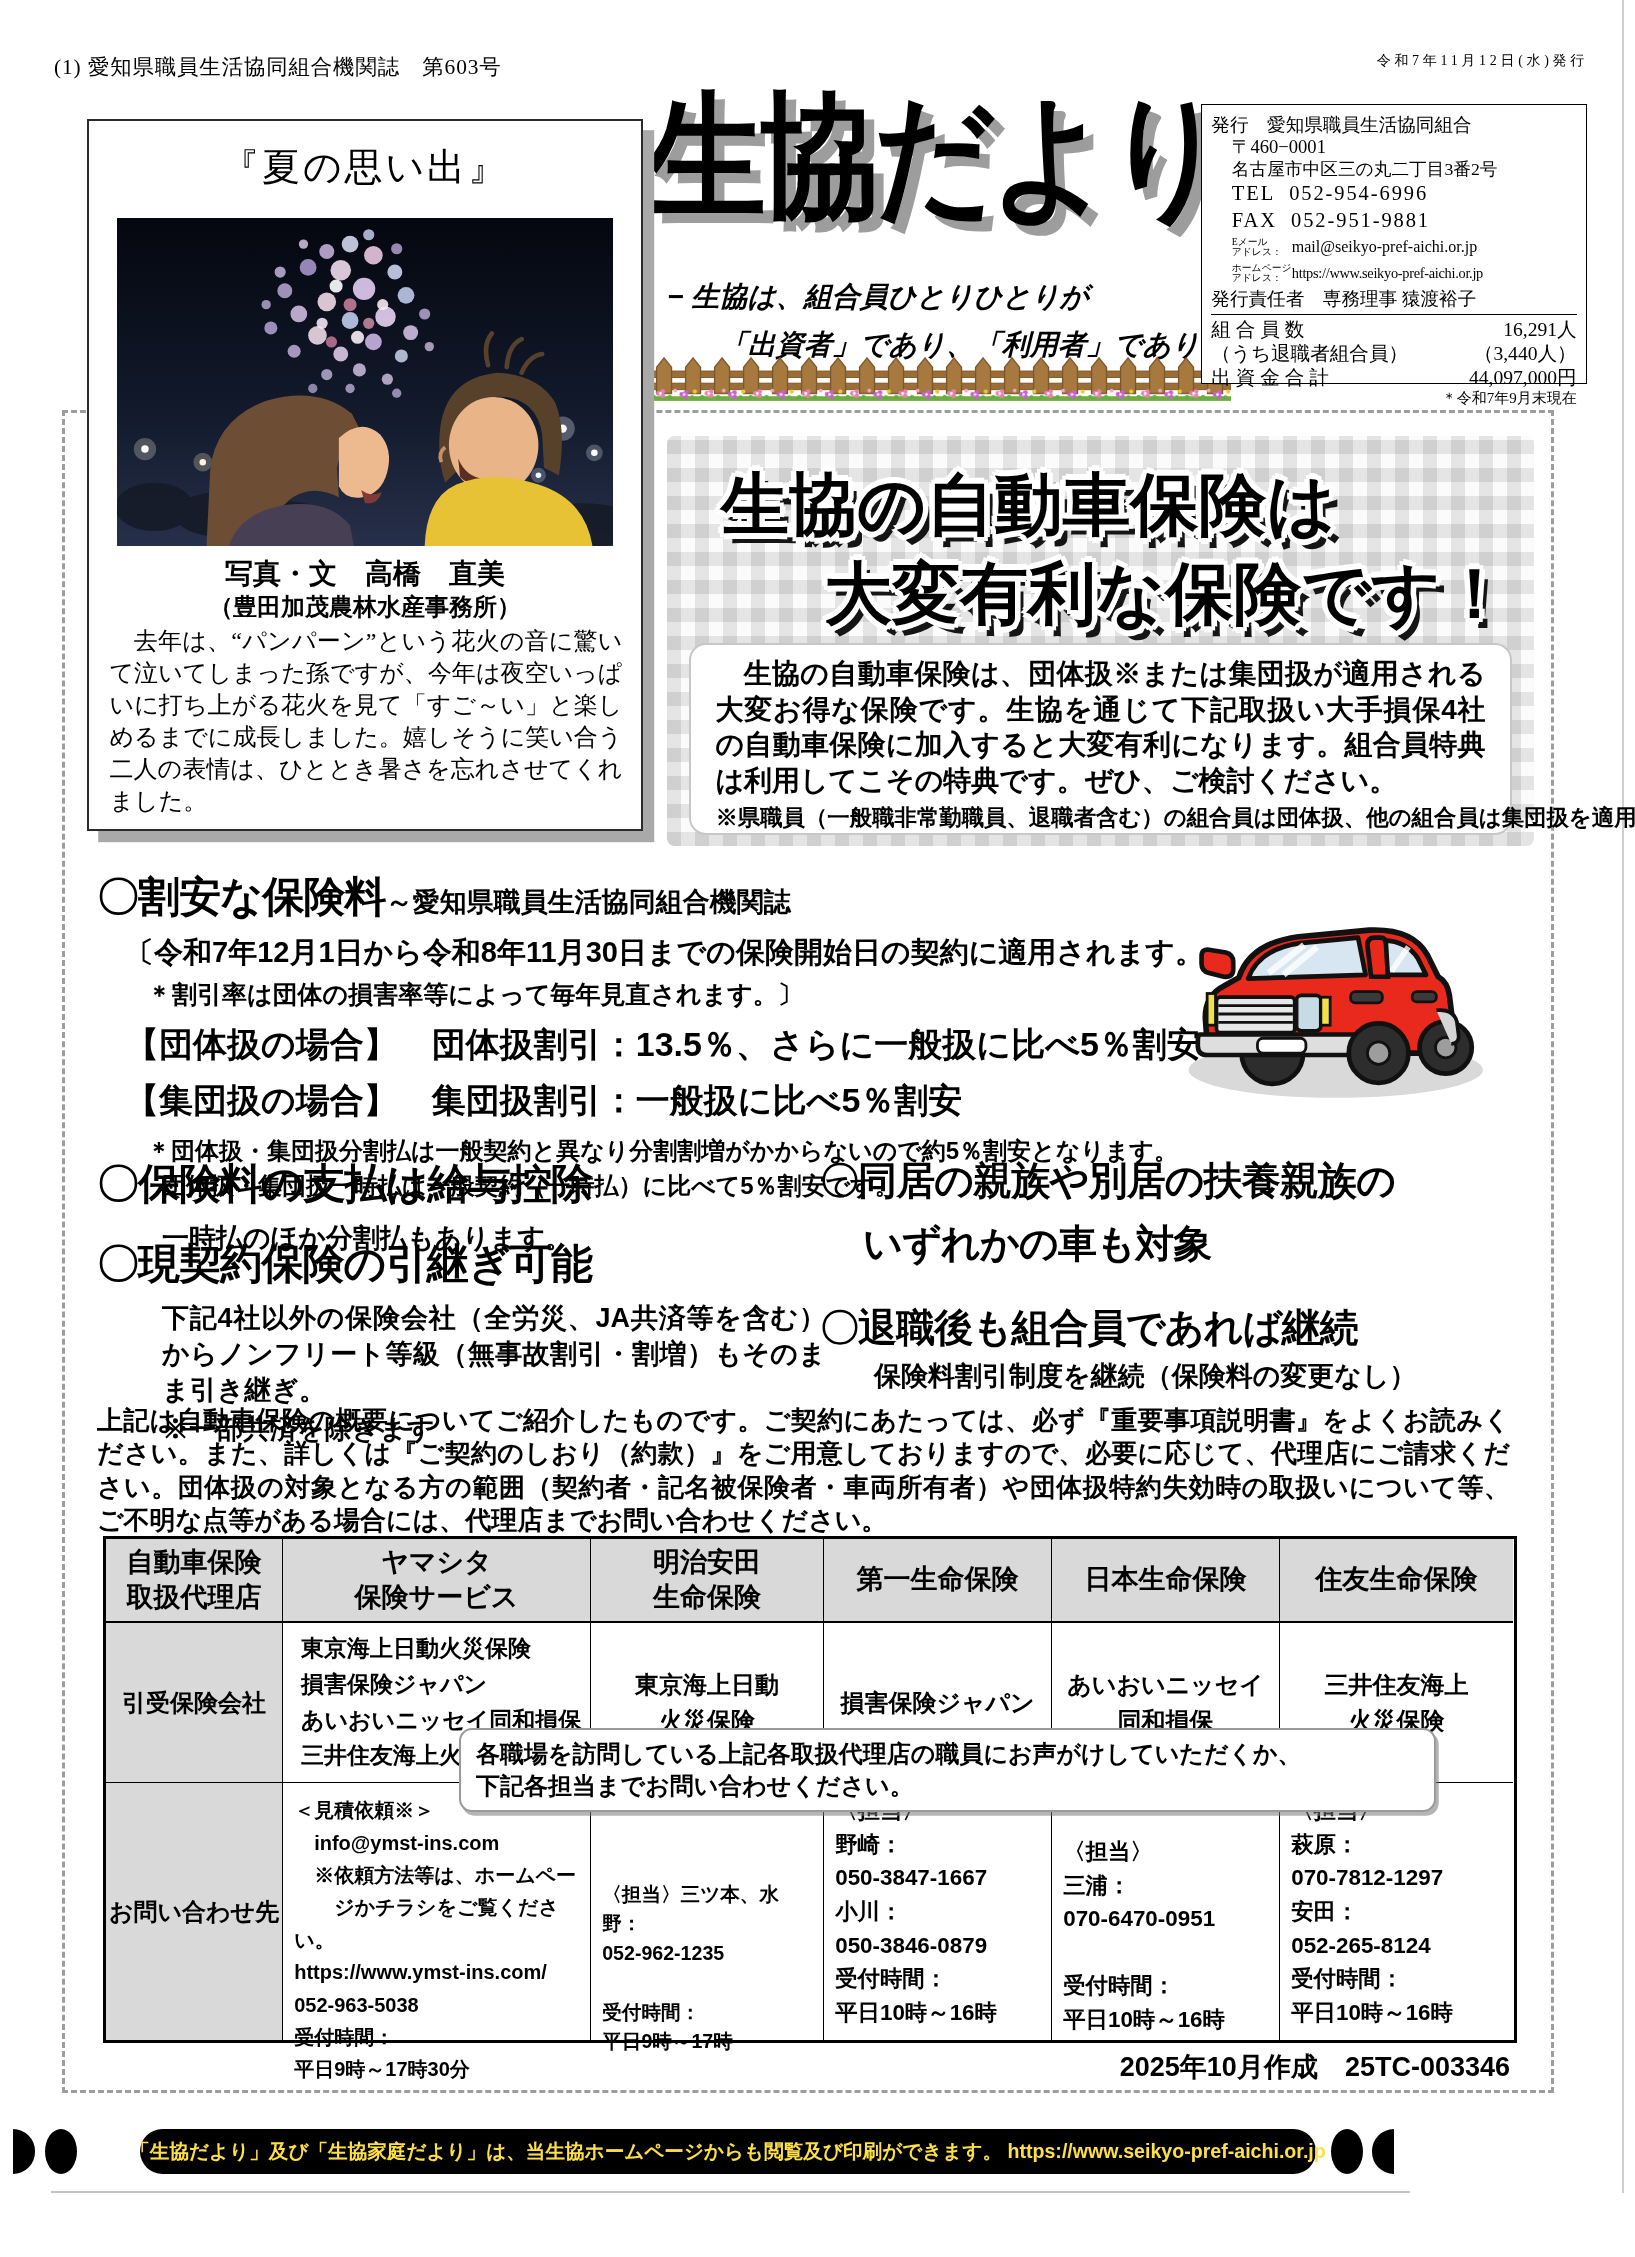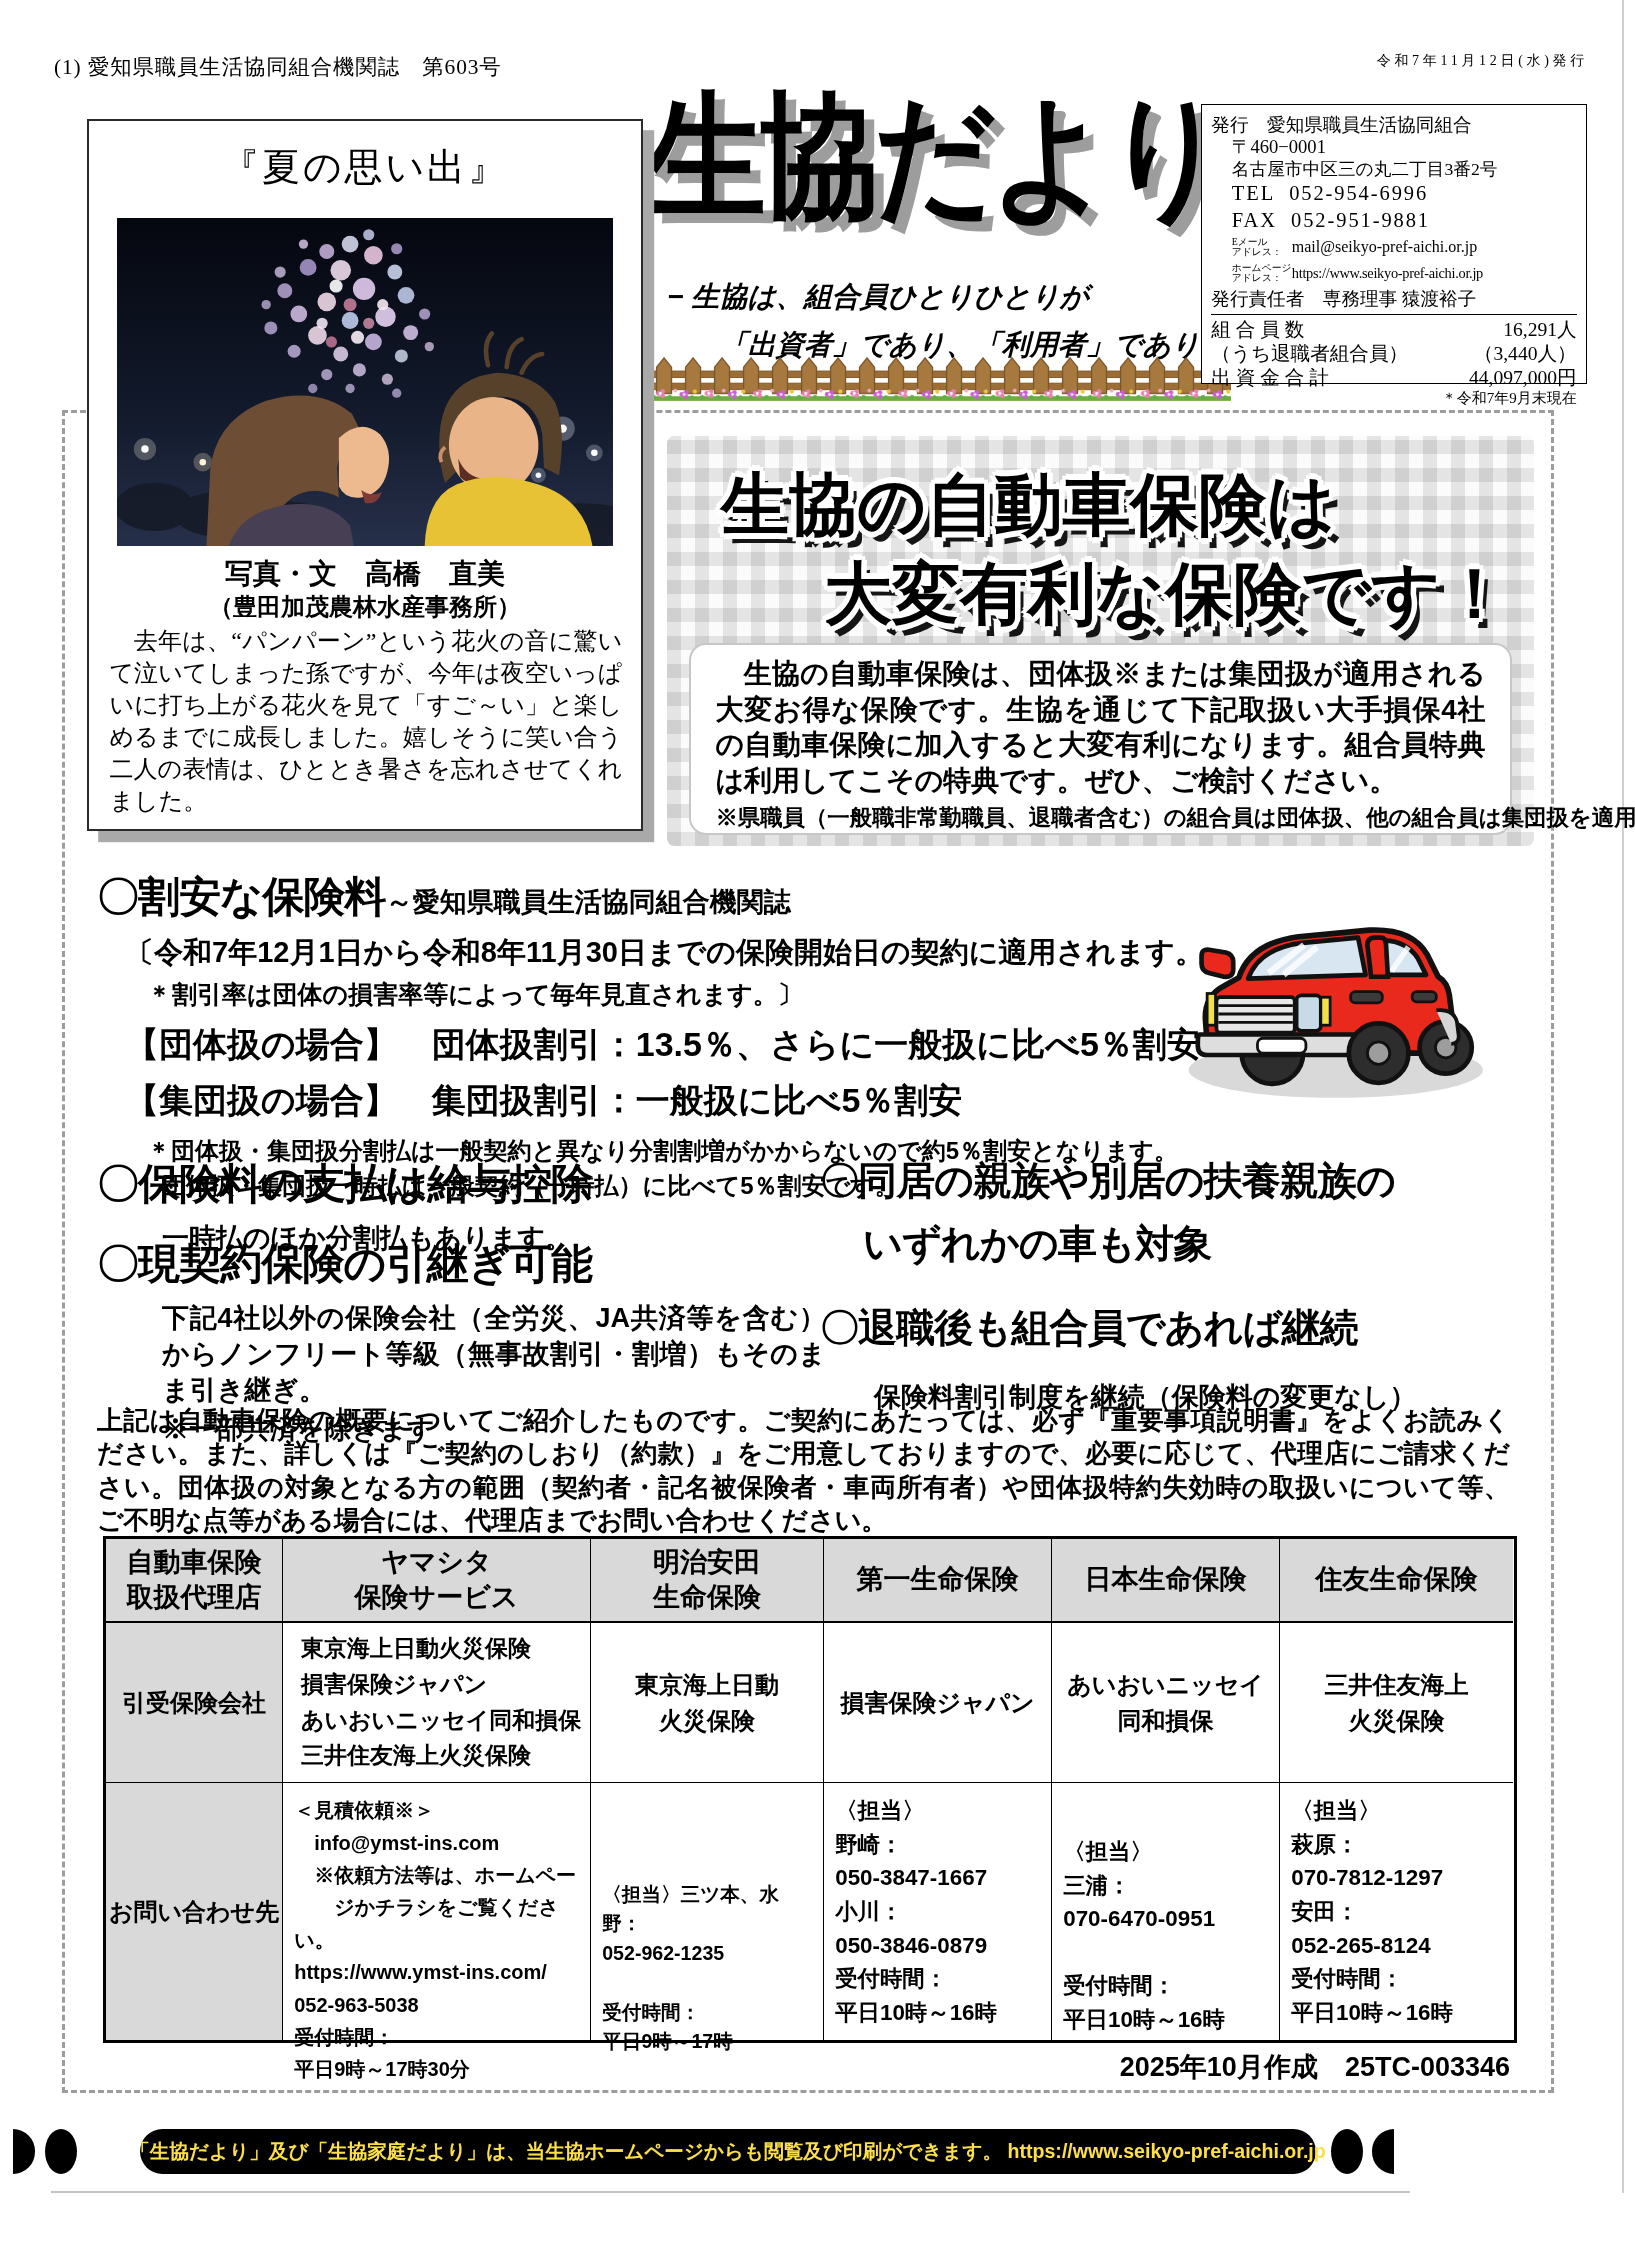--- a/index.html
+++ b/index.html
@@ -84,21 +84,21 @@
   .s1n1{margin:11.2px 0 0 50px;font-size:24px;font-weight:700;white-space:nowrap;}
   .s1n2{margin:2.8px 0 0 65px;font-size:24px;font-weight:700;white-space:nowrap;}
   #s2{left:97px;top:1156px;z-index:2;}
   .s2b{margin:7.5px 0 0 65px;font-size:27px;font-weight:700;}
   #s3{left:97px;top:1236px;z-index:2;}
   .s3b{margin:7.5px 0 0 65px;font-size:27px;font-weight:700;width:664px;text-align:justify;}
   .s3n{margin:3.7px 0 0 65px;font-size:27px;font-weight:900;}
   #s4{left:820px;top:1154px;z-index:2;}
   .s4l2{margin:9.3px 0 0 43px;}
   #s5{left:820px;top:1301px;z-index:2;}
-  .s5b{margin:24px 0 0 54px;font-size:27px;font-weight:700;}
+  .s5b{margin:3px 0 0 54px;font-size:27px;font-weight:700;}
 
   
   #car{left:1168px;top:887px;width:328px;height:213px;z-index:2;}
 
   
   #disc{left:97px;top:1404px;width:1413px;font-size:26px;font-weight:600;
         line-height:1.28;text-align:justify;z-index:2;}
 
   
   #tbl{left:103px;top:1536px;width:1408px;display:grid;z-index:2;background:#fff;
@@ -438,20 +438,22 @@
 平日10時～16時</div>
     <div class="tc ct bot last preline">〈担当〉
 萩原：
 070-7812-1297
 安田：
 052-265-8124
 受付時間：
 平日10時～16時</div>
   </div>
 
+  <div class="abs preline" id="callout">各職場を訪問している上記各取扱代理店の職員にお声がけしていただくか、
+下記各担当までお問い合わせください。</div>
 
   <div class="abs" id="made">2025年10月作成　25TC-003346</div>
 
   <div class="fdot" id="fd1"></div>
   <div class="fdot" id="fd2"></div>
   <div class="abs" id="footer">「生協だより」及び「生協家庭だより」は、当生協ホームページからも閲覧及び印刷ができます。 https://www.seikyo-pref-aichi.or.jp</div>
   <div class="fdot" id="fd3"></div>
   <div class="fdot" id="fd4"></div>
 
 </div>

